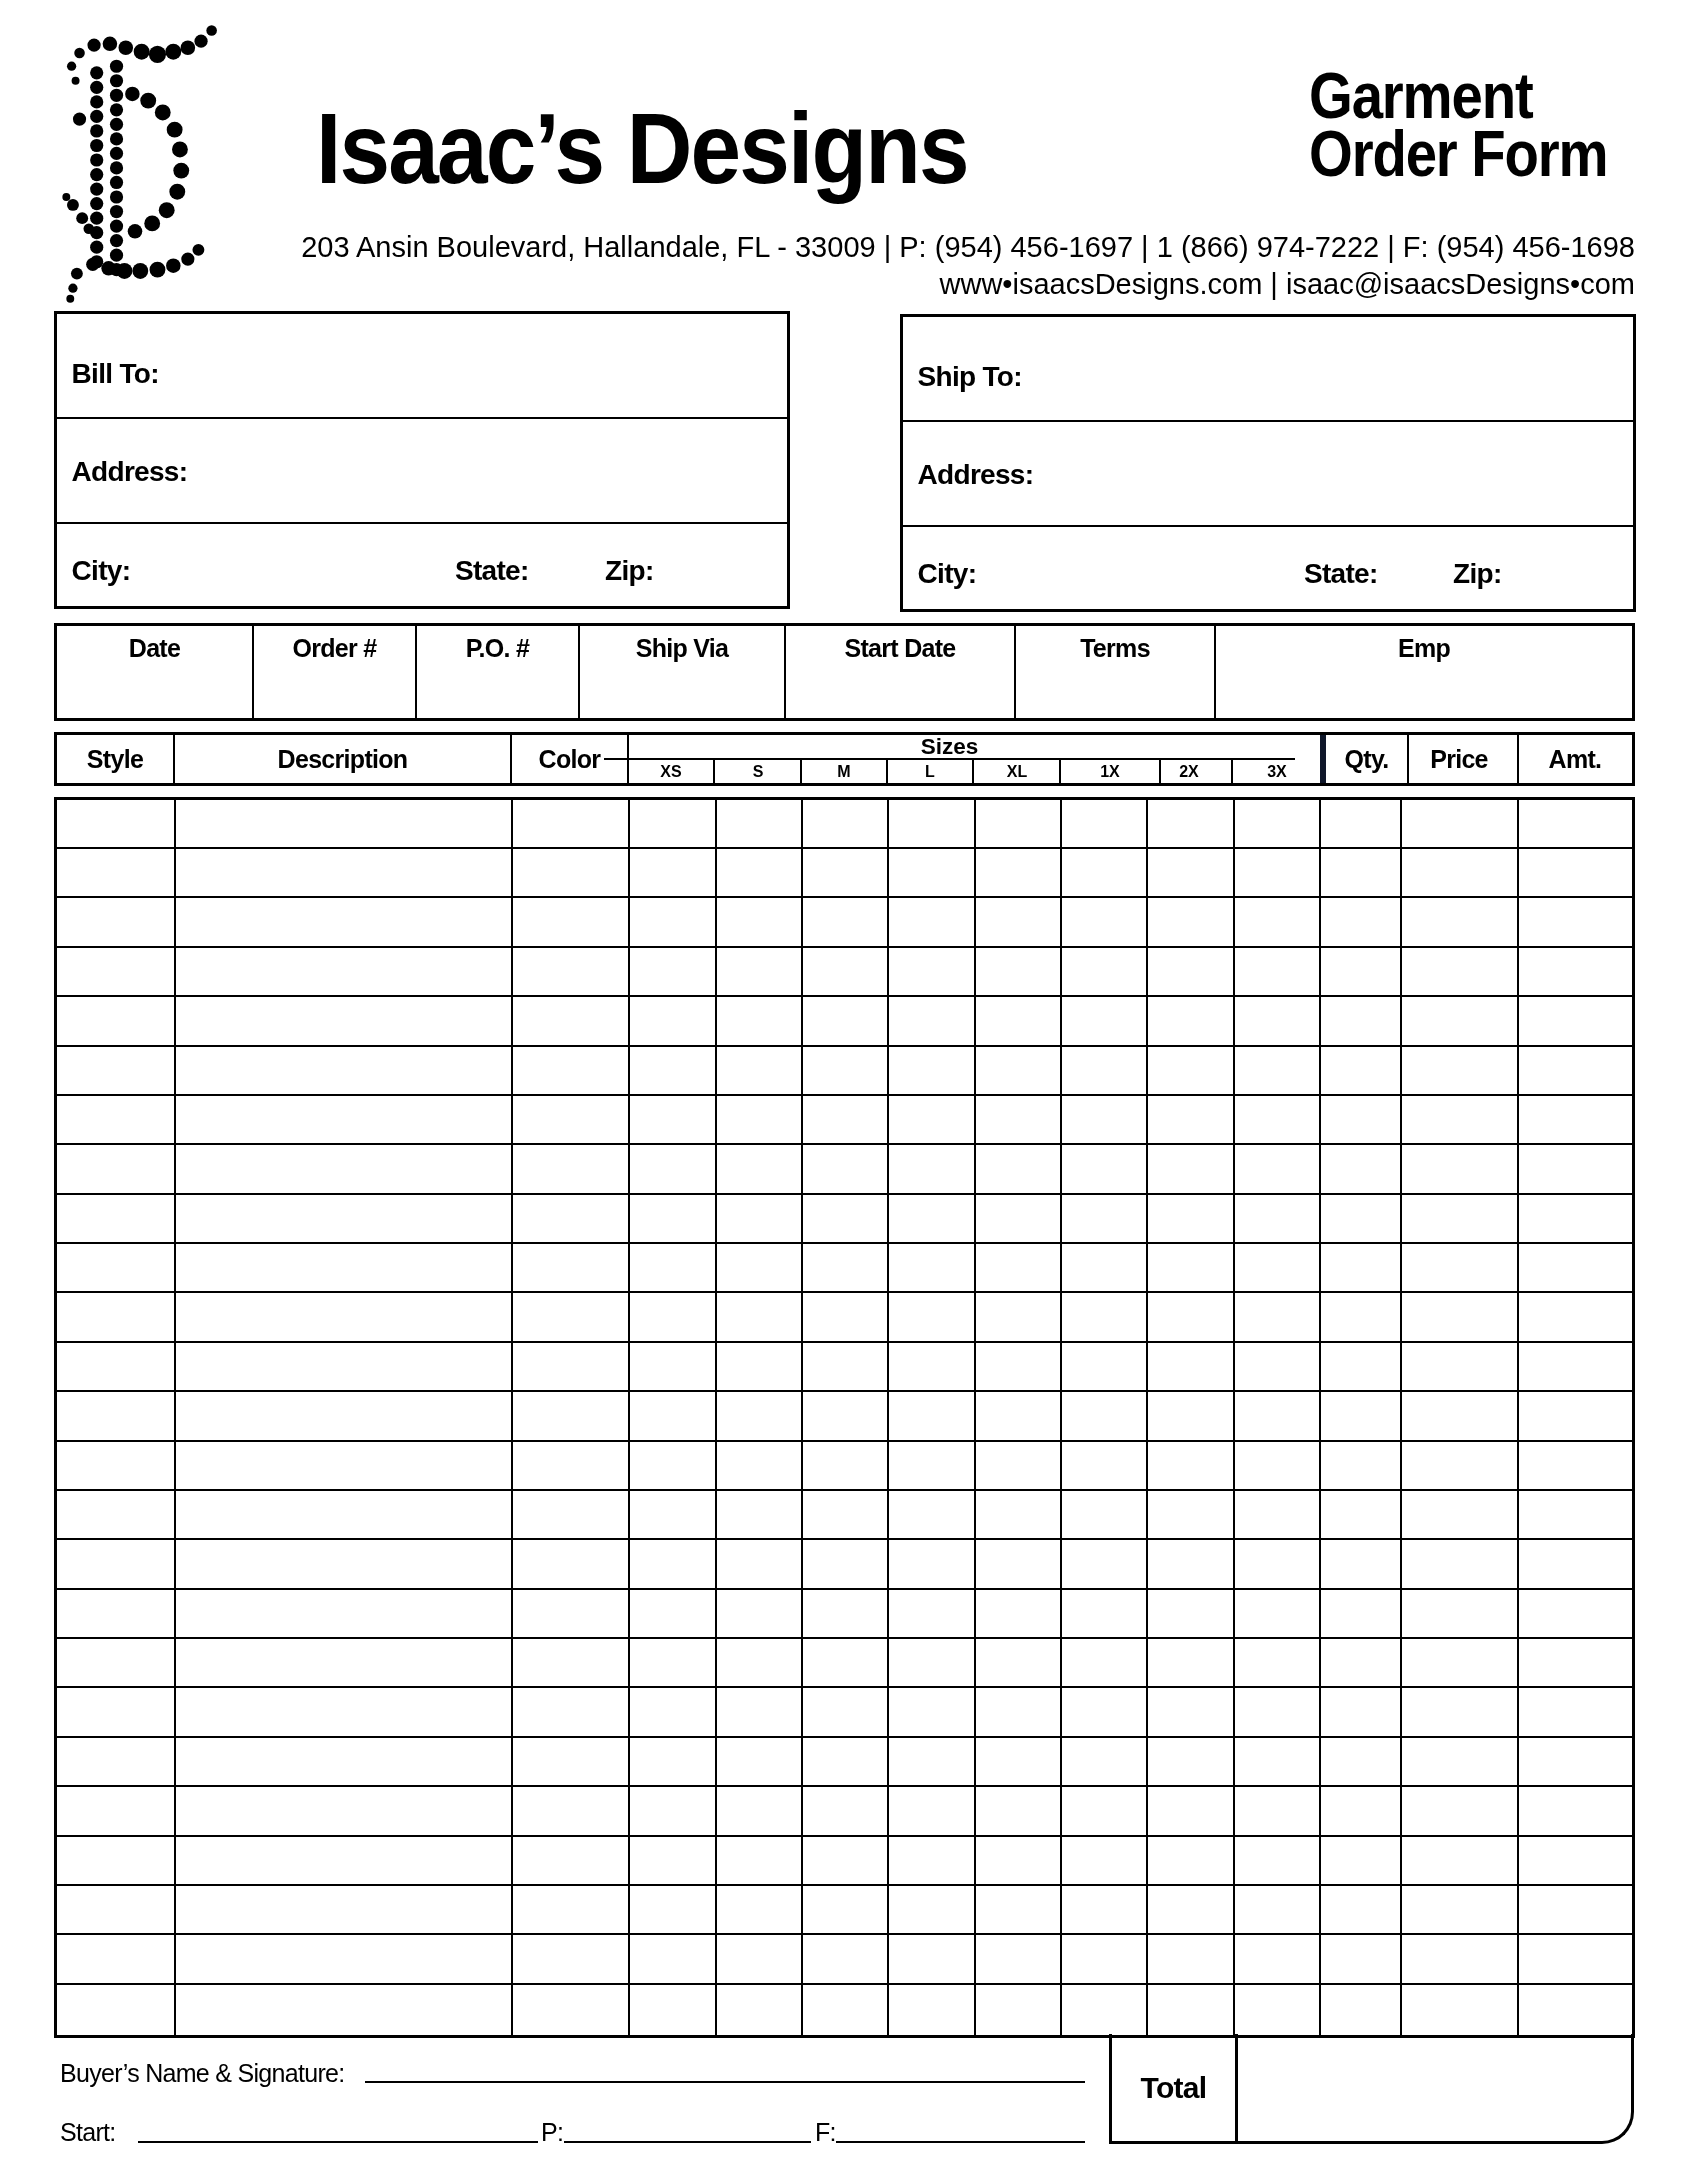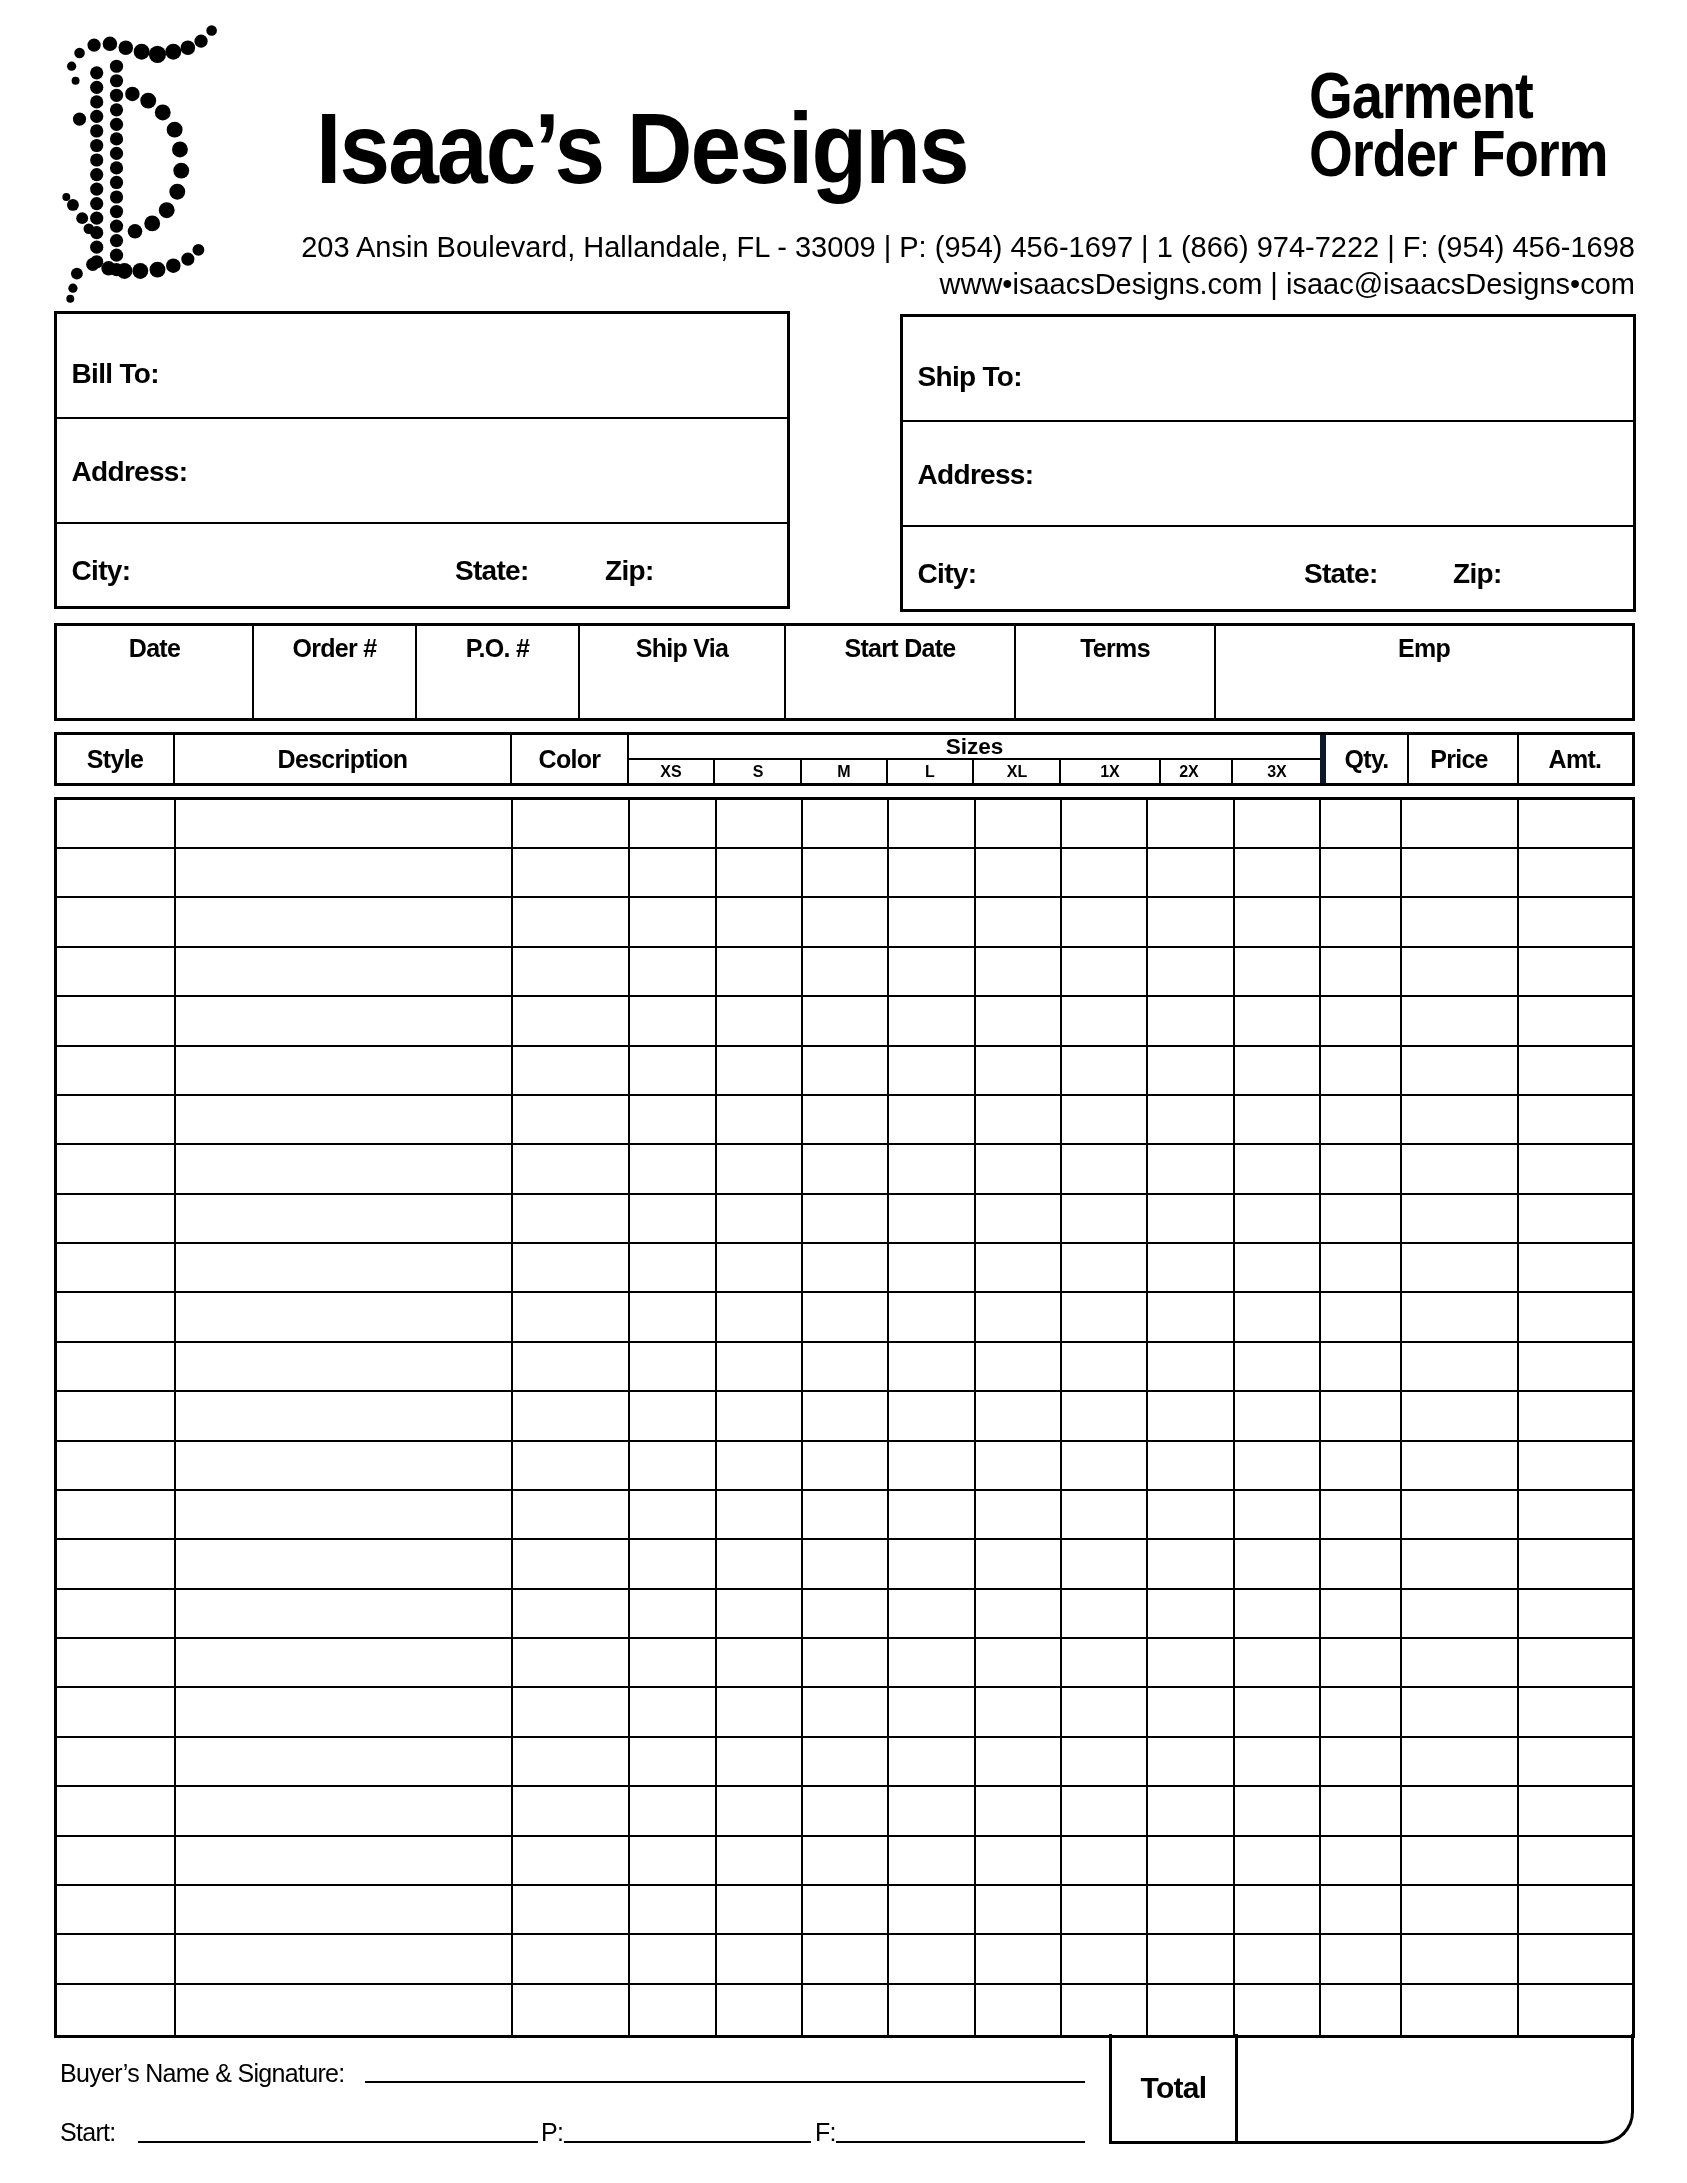--- a/index.html
+++ b/index.html
@@ -160,21 +160,21 @@
   <div class="cell" style="width:206px;">Ship Via</div>
   <div class="cell" style="width:230px;">Start Date</div>
   <div class="cell" style="width:200px;">Terms</div>
   <div class="cell" style="flex:1;">Emp</div>
 </div>
 
 <div class="abs ihead">
   <div class="hc" style="left:0; width:118px;">Style</div>
   <div class="hc" style="left:118px; width:337px;">Description</div>
   <div class="hc" style="left:455px; width:117px;">Color</div>
-  <div class="sizes-title" style="left:572px; width:691px;">Sizes</div>
+  <div class="sizes-title" style="left:547px; width:691px;">Sizes</div>
   <div id="size-cells">
       <div class="sz" style="left: 572px; width: 86px;">XS</div>
       <div class="sz" style="left: 659px; width: 86px;">S</div>
       <div class="sz" style="left: 745px; width: 86px;">M</div>
       <div class="sz" style="left: 831px; width: 86px;">L</div>
       <div class="sz" style="left: 918px; width: 86px;">XL</div>
       <div class="sz" style="left: 1004px; width: 100px;">1X</div>
       <div class="sz" style="left: 1090px; width: 86px;">2X</div>
       <div class="sz" style="left: 1177px; width: 86px; border-right: none;">3X</div>
     </div>

